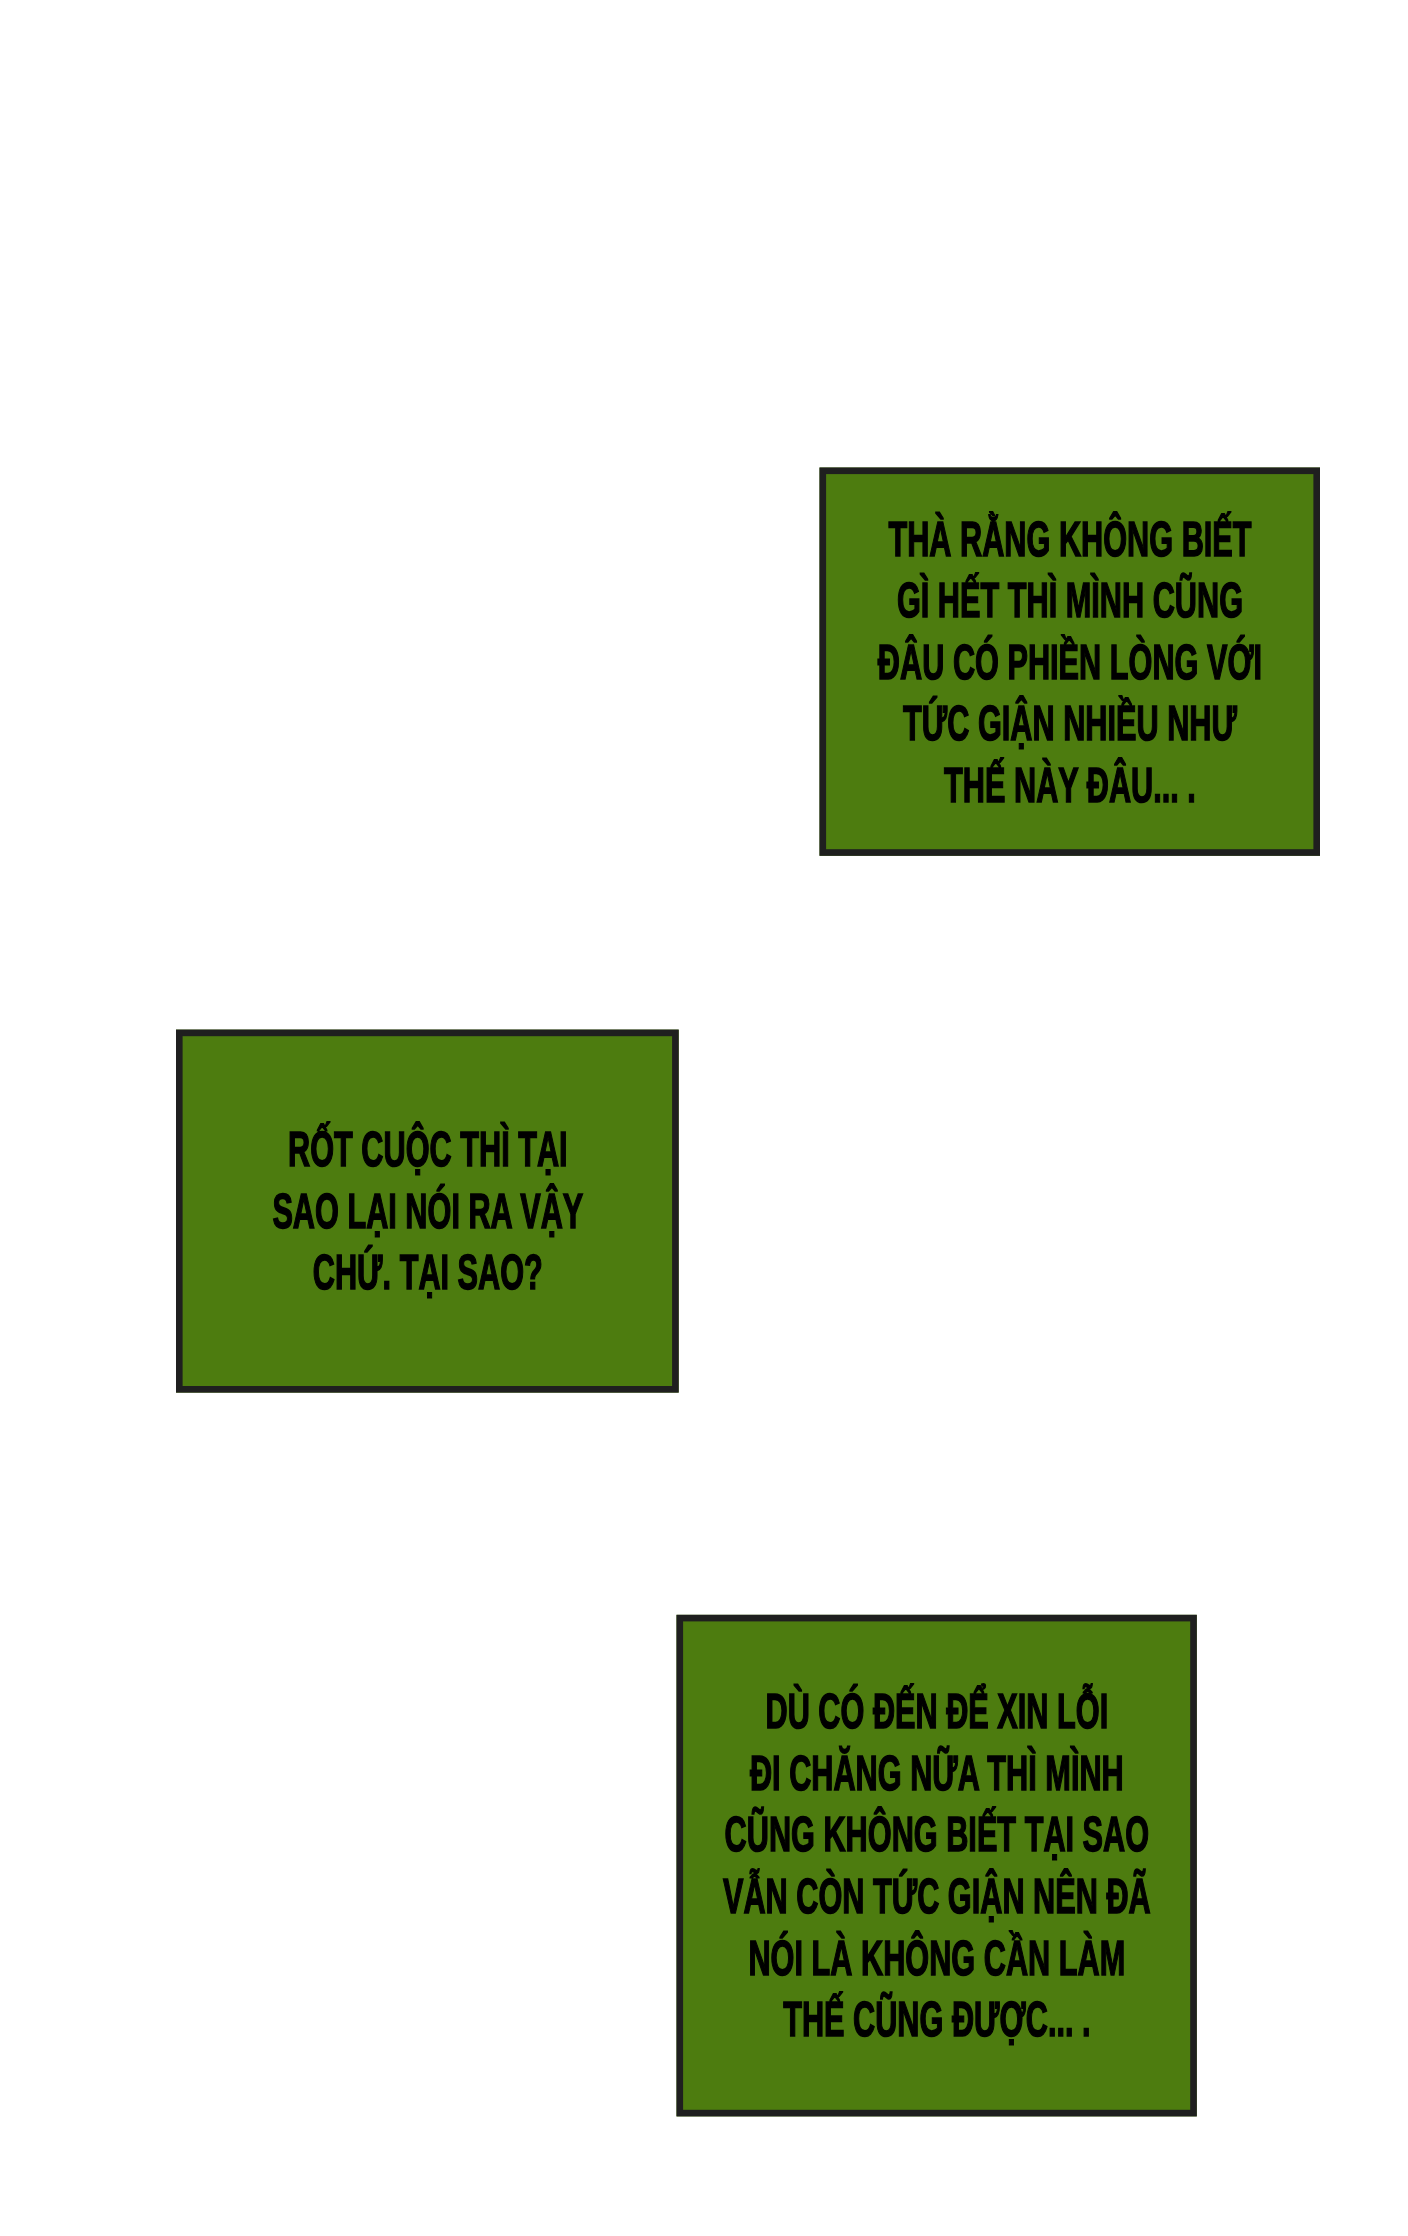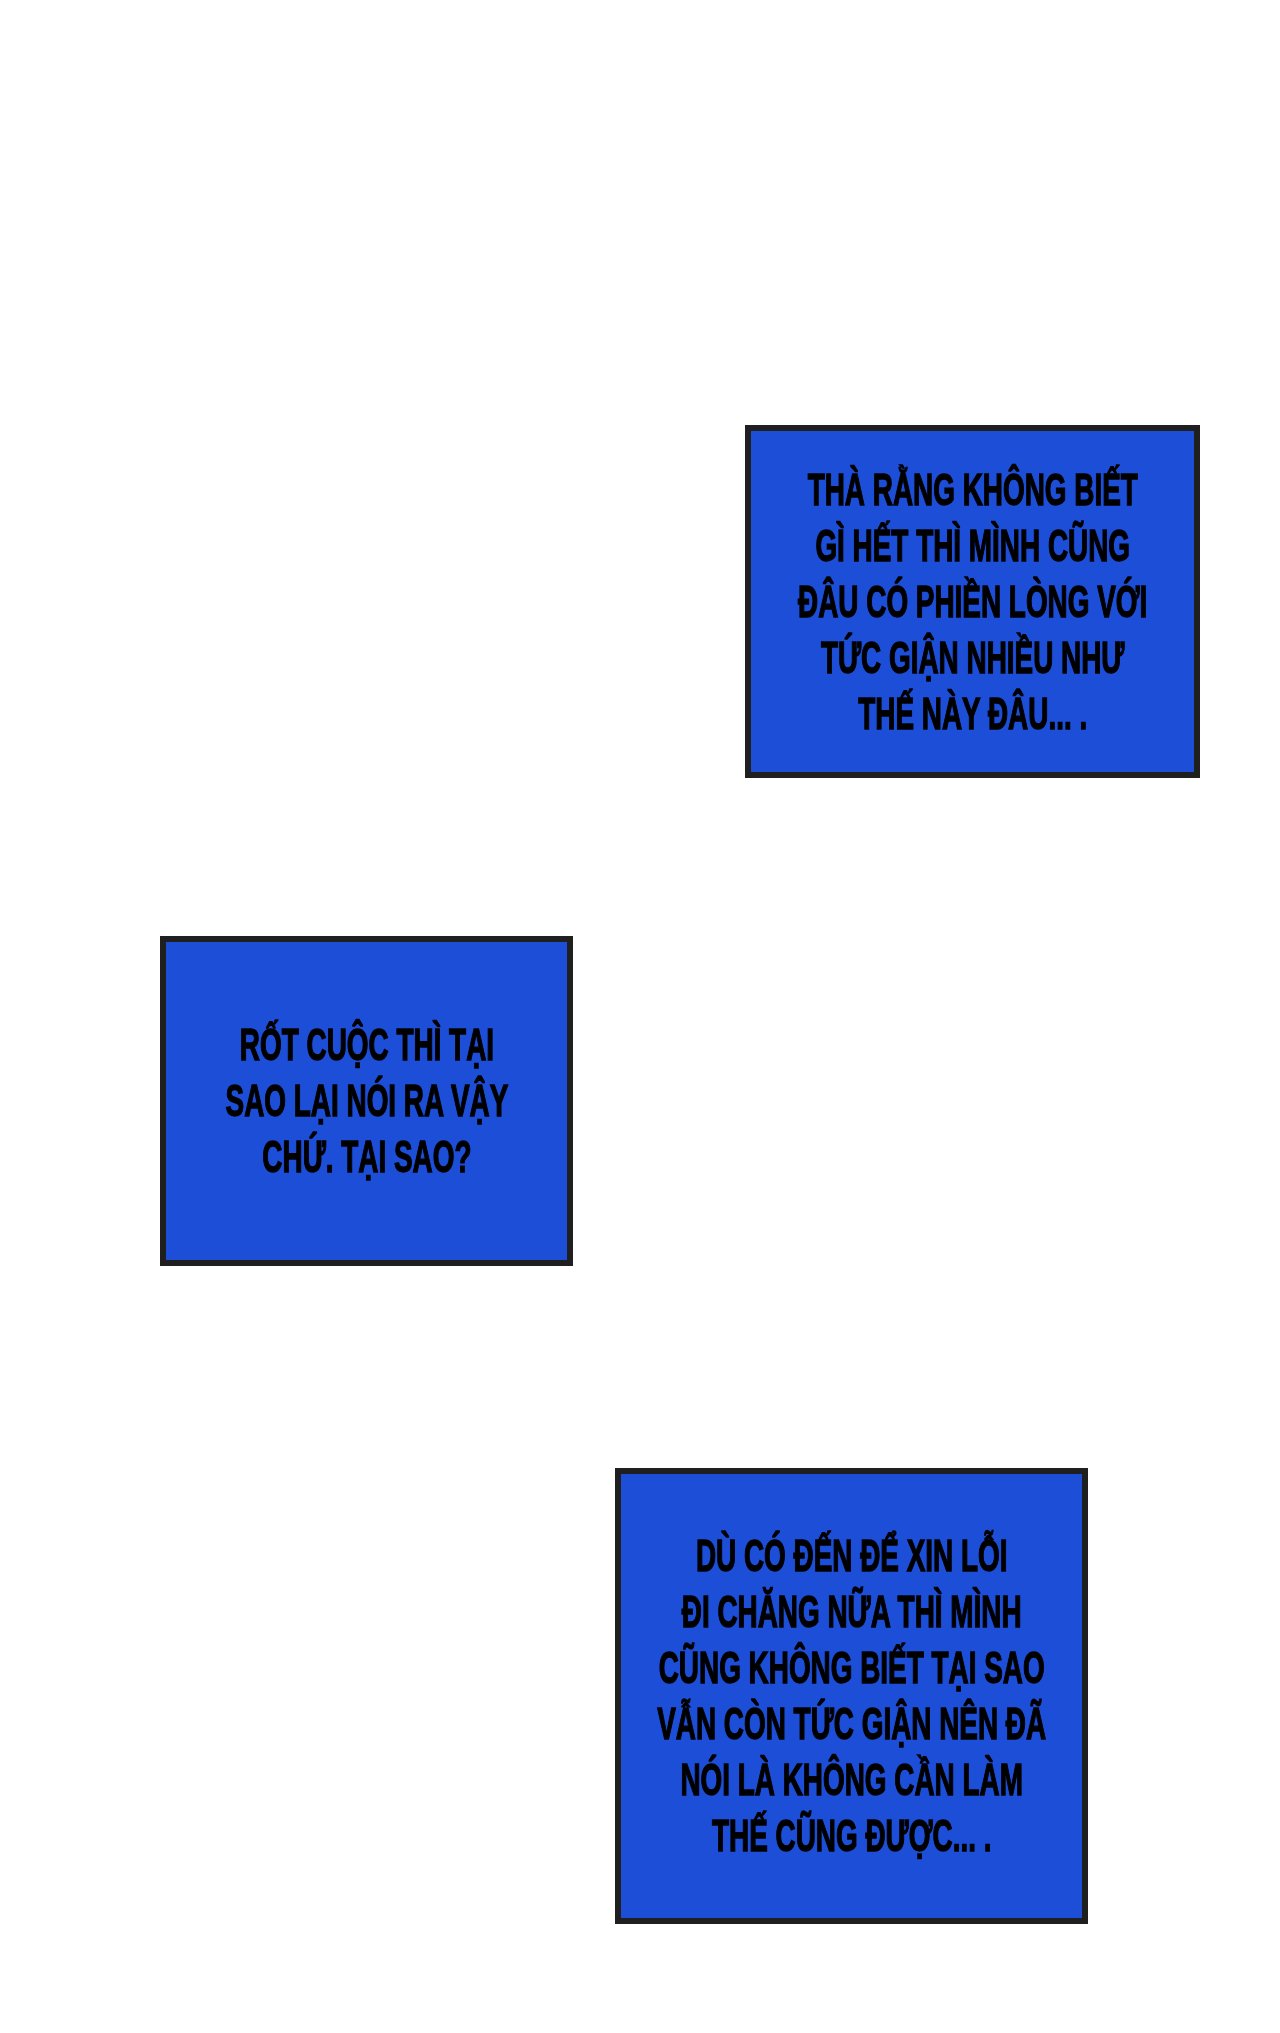--- a/index.html
+++ b/index.html
@@ -11,42 +11,42 @@
     position: relative;
     width: 1280px;
     height: 2033px;
     background: #ffffff;
     overflow: hidden;
   }
   .narration-box {
     position: absolute;
     box-sizing: border-box;
     border: 6px solid #1f1f1f;
-    background: #1d4ed8;
+    background: #4d7c0f;
     display: flex;
     align-items: center;
     justify-content: center;
   }
   .text-block {
     transform: scaleX(0.62);
     transform-origin: 50% 50%;
     text-align: center;
     color: #000000;
     font-family: "Liberation Sans", "DejaVu Sans", sans-serif;
     font-weight: bold;
     font-size: 45px;
     line-height: 56px;
     letter-spacing: 0px;
     -webkit-text-stroke: 1.4px #000000;
   }
   .dialogue-line {
     white-space: nowrap;
   }
   #box-1 { left: 745px; top: 425px;  width: 455px; height: 353px; }
-  #box-2 { left: 160px; top: 936px;  width: 413px; height: 330px; }
+  #box-2 { left: 160px; top: 936px;  width: 457px; height: 330px; }
   #box-3 { left: 615px; top: 1468px; width: 473px; height: 456px; }
 </style>
 </head>
 <body>
 
 <div class="page">
 
   <section class="narration-box" id="box-1">
     <div class="text-block">
       <div class="dialogue-line">THÀ RẰNG KHÔNG BIẾT</div>

